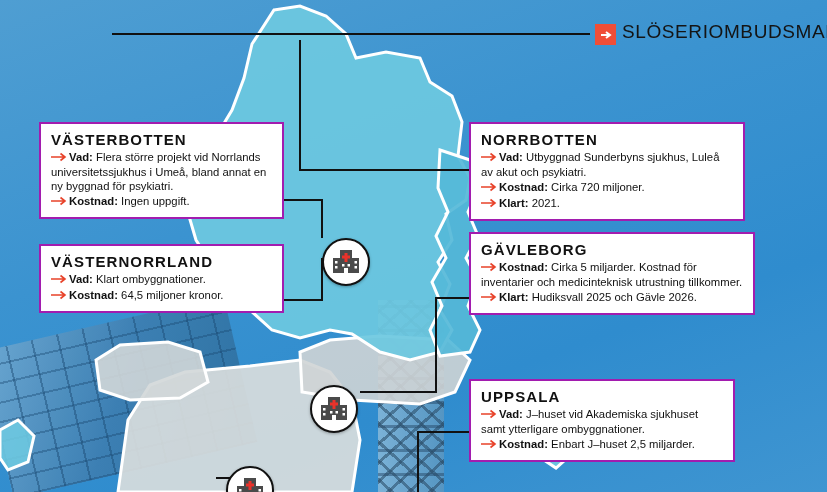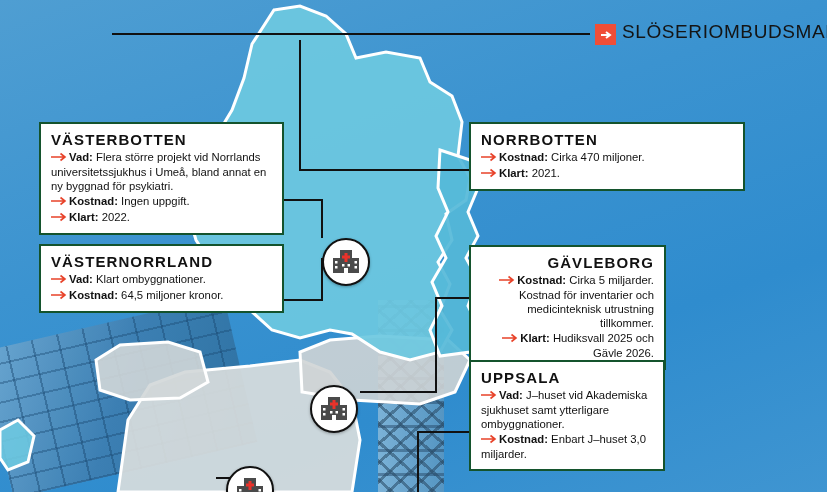--- a/index.html
+++ b/index.html
@@ -43,21 +43,21 @@
     display:flex;align-items:center;justify-content:center;
   }
   .brand-logo svg{display:block;}
   .brand-text{
     position:absolute;left:622px;top:21px;
     font-size:19px;letter-spacing:.6px;color:#141414;font-weight:400;white-space:nowrap;
   }
 
   
   .box{
-    position:absolute;background:#fff;border:2px solid #14532d;
+    position:absolute;background:#fff;border:2px solid #a21caf;
     padding:7px 10px 8px 10px;box-sizing:border-box;
   }
   .box h3{
     margin:0 0 2px 0;font-size:15px;font-weight:bold;letter-spacing:1.1px;color:#111;
   }
   .row{display:block;font-size:11.3px;line-height:14px;color:#111;margin-top:1px;}
   .row .arw{display:inline-block;vertical-align:-1px;margin-right:2px;}
   .row b{font-weight:bold;}
 
   
@@ -174,28 +174,20 @@
       <span>Flera större projekt vid Norrlands universitetssjukhus  i Umeå, bland annat en ny byggnad för psykiatri.</span>
     </span>
     <span class="row">
       <span class="arw">
         <svg width="16" height="10" viewBox="0 0 16 10">
             <path d="M0 5 H13 M9.5 1.5 L14 5 L9.5 8.5" fill="none" stroke="#e8432a" stroke-width="1.6"></path>
           </svg>
       </span><b>Kostnad:</b>
       <span>Ingen uppgift.</span>
     </span>
-    <span class="row">
-      <span class="arw">
-        <svg width="16" height="10" viewBox="0 0 16 10">
-            <path d="M0 5 H13 M9.5 1.5 L14 5 L9.5 8.5" fill="none" stroke="#e8432a" stroke-width="1.6"></path>
-          </svg>
-      </span><b>Klart:</b>
-      <span>2022.</span>
-    </span>
   </div>
 
   <div class="box" style="left:39px;top:244px;width:245px;">
     <h3>VÄSTERNORRLAND</h3>
     <span class="row">
       <span class="arw">
         <svg width="16" height="10" viewBox="0 0 16 10">
             <path d="M0 5 H13 M9.5 1.5 L14 5 L9.5 8.5" fill="none" stroke="#e8432a" stroke-width="1.6"></path>
           </svg>
       </span><b>Vad:</b>
@@ -211,66 +203,74 @@
     </span>
   </div>
 
   <div class="box" style="left:469px;top:122px;width:276px;">
     <h3>NORRBOTTEN</h3>
     <span class="row">
       <span class="arw">
         <svg width="16" height="10" viewBox="0 0 16 10">
             <path d="M0 5 H13 M9.5 1.5 L14 5 L9.5 8.5" fill="none" stroke="#e8432a" stroke-width="1.6"></path>
           </svg>
-      </span><b>Kostnad:</b>
-      <span>Cirka 470 miljoner.</span>
+      </span><b>Vad:</b>
+      <span>Utbyggnad Sunderbyns sjukhus, Luleå av akut och psykiatri.</span>
+    </span>
+    <span class="row">
+      <span class="arw">
+        <svg width="16" height="10" viewBox="0 0 16 10">
+            <path d="M0 5 H13 M9.5 1.5 L14 5 L9.5 8.5" fill="none" stroke="#e8432a" stroke-width="1.6"></path>
+          </svg>
+      </span><b>Kostnad:</b>
+      <span>Cirka 720 miljoner.</span>
     </span>
     <span class="row">
       <span class="arw">
         <svg width="16" height="10" viewBox="0 0 16 10">
             <path d="M0 5 H13 M9.5 1.5 L14 5 L9.5 8.5" fill="none" stroke="#e8432a" stroke-width="1.6"></path>
           </svg>
       </span><b>Klart:</b>
       <span>2021.</span>
     </span>
   </div>
 
-  <div class="box" style="left:469px;top:245px;width:197px;text-align:right;">
+  <div class="box" style="left:469px;top:232px;width:286px;">
     <h3>GÄVLEBORG</h3>
     <span class="row">
       <span class="arw">
         <svg width="16" height="10" viewBox="0 0 16 10">
             <path d="M0 5 H13 M9.5 1.5 L14 5 L9.5 8.5" fill="none" stroke="#e8432a" stroke-width="1.6"></path>
           </svg>
       </span><b>Kostnad:</b>
       <span>Cirka 5 miljarder. Kostnad för inventarier och medicinteknisk utrustning tillkommer.</span>
     </span>
     <span class="row">
       <span class="arw">
         <svg width="16" height="10" viewBox="0 0 16 10">
             <path d="M0 5 H13 M9.5 1.5 L14 5 L9.5 8.5" fill="none" stroke="#e8432a" stroke-width="1.6"></path>
           </svg>
       </span><b>Klart:</b>
       <span>Hudiksvall 2025 och Gävle 2026.</span>
     </span>
   </div>
 
-  <div class="box" style="left:469px;top:360px;width:196px;">
+  <div class="box" style="left:469px;top:379px;width:266px;">
     <h3>UPPSALA</h3>
     <span class="row">
       <span class="arw">
         <svg width="16" height="10" viewBox="0 0 16 10">
             <path d="M0 5 H13 M9.5 1.5 L14 5 L9.5 8.5" fill="none" stroke="#e8432a" stroke-width="1.6"></path>
           </svg>
       </span><b>Vad:</b>
       <span>J–huset vid Akademiska sjukhuset samt ytterligare ombyggnationer.</span>
     </span>
     <span class="row">
       <span class="arw">
         <svg width="16" height="10" viewBox="0 0 16 10">
             <path d="M0 5 H13 M9.5 1.5 L14 5 L9.5 8.5" fill="none" stroke="#e8432a" stroke-width="1.6"></path>
           </svg>
       </span><b>Kostnad:</b>
-      <span>Enbart  J–huset 3,0 miljarder.</span>
+      <span>Enbart  J–huset 2,5 miljarder.</span>
     </span>
   </div>
 
 </div>
 
 </body></html>

